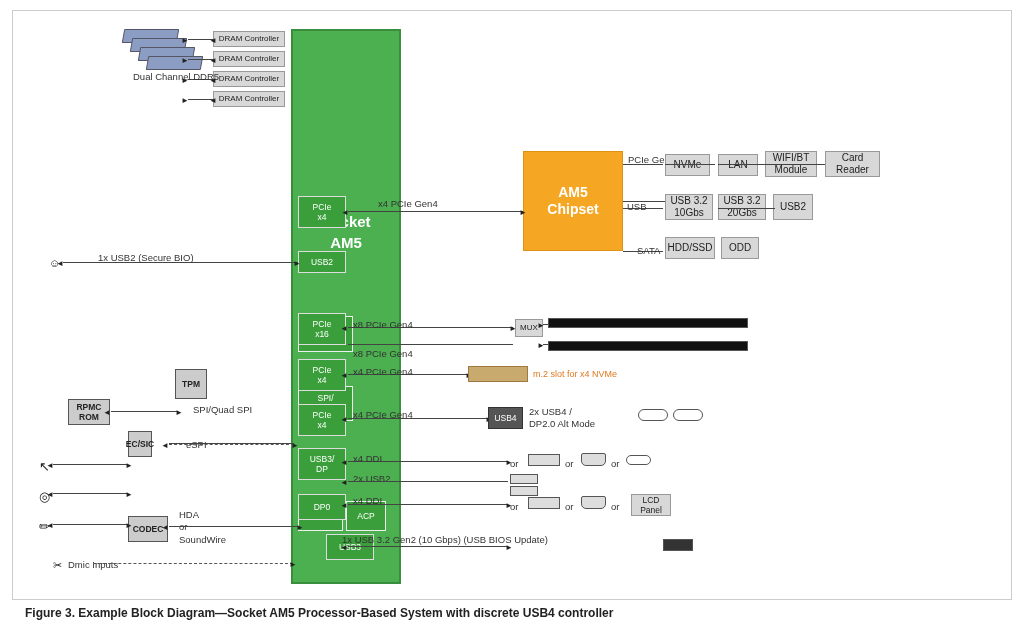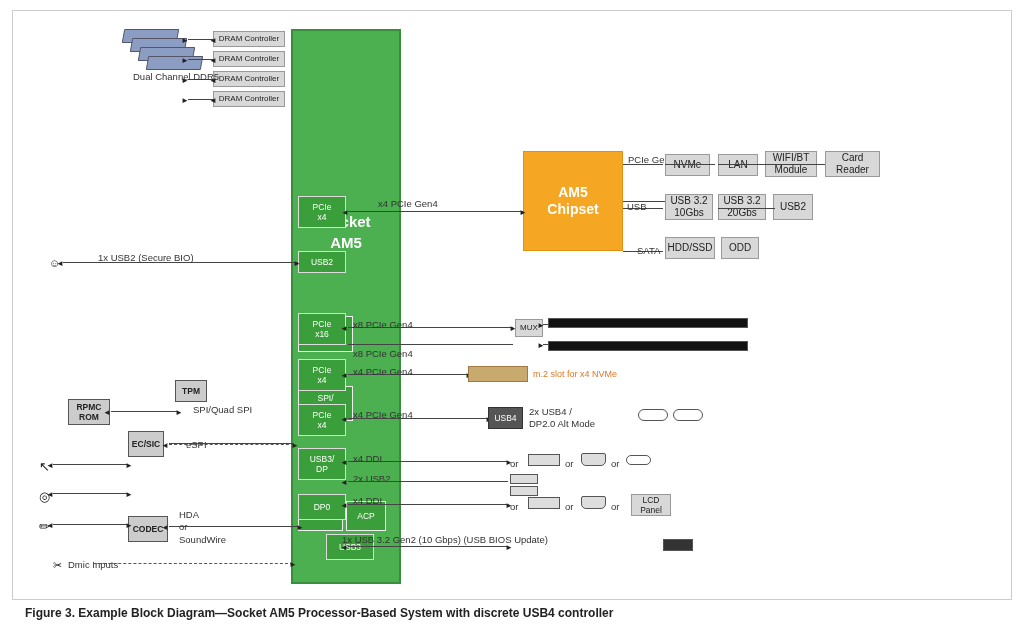--- a/index.html
+++ b/index.html
@@ -306,25 +306,25 @@
 
   <div class="box gray" style="left:618px;top:483px;width:40px;height:22px;font-size:8.5px;">LCD<br>Panel</div>
 
   <div class="line h" style="left:335px;top:535px;width:160px;"></div>
   <div style="position:absolute;left:327px;top:532px;font-size:8px;">◄</div>
   <div style="position:absolute;left:492px;top:532px;font-size:8px;">►</div>
   <div class="label" style="left:329px;top:523px;">1x USB 3.2 Gen2 (10 Gbps) (USB BIOS Update)</div>
 
   <div style="position:absolute;left:650px;top:528px;width:30px;height:12px;border:1.5px solid #555;background:#333;"></div>
 
-  <div class="chip" style="left:162px;top:358px;width:32px;height:22px;margin-top:11px;">TPM</div>
+  <div class="chip" style="left:162px;top:358px;width:32px;height:30px;">TPM</div>
 
   <div class="chip" style="left:55px;top:388px;width:42px;height:26px;">RPMC<br>ROM</div>
 
-  <div class="chip" style="left:115px;top:420px;width:36px;height:26px;">EC/SIC</div>
+  <div class="chip" style="left:115px;top:420px;width:24px;height:26px;">EC/SIC</div>
 
   <div class="chip" style="left:115px;top:505px;width:40px;height:26px;">CODEC</div>
 
   <div class="label" style="left:180px;top:393px;">SPI/Quad SPI</div>
 
   <div class="line h" style="left:98px;top:400px;width:67px;"></div>
   <div style="position:absolute;left:90px;top:397px;font-size:8px;">◄</div>
   <div style="position:absolute;left:162px;top:397px;font-size:8px;">►</div>
 
   <div class="label" style="left:173px;top:428px;">eSPI</div>

